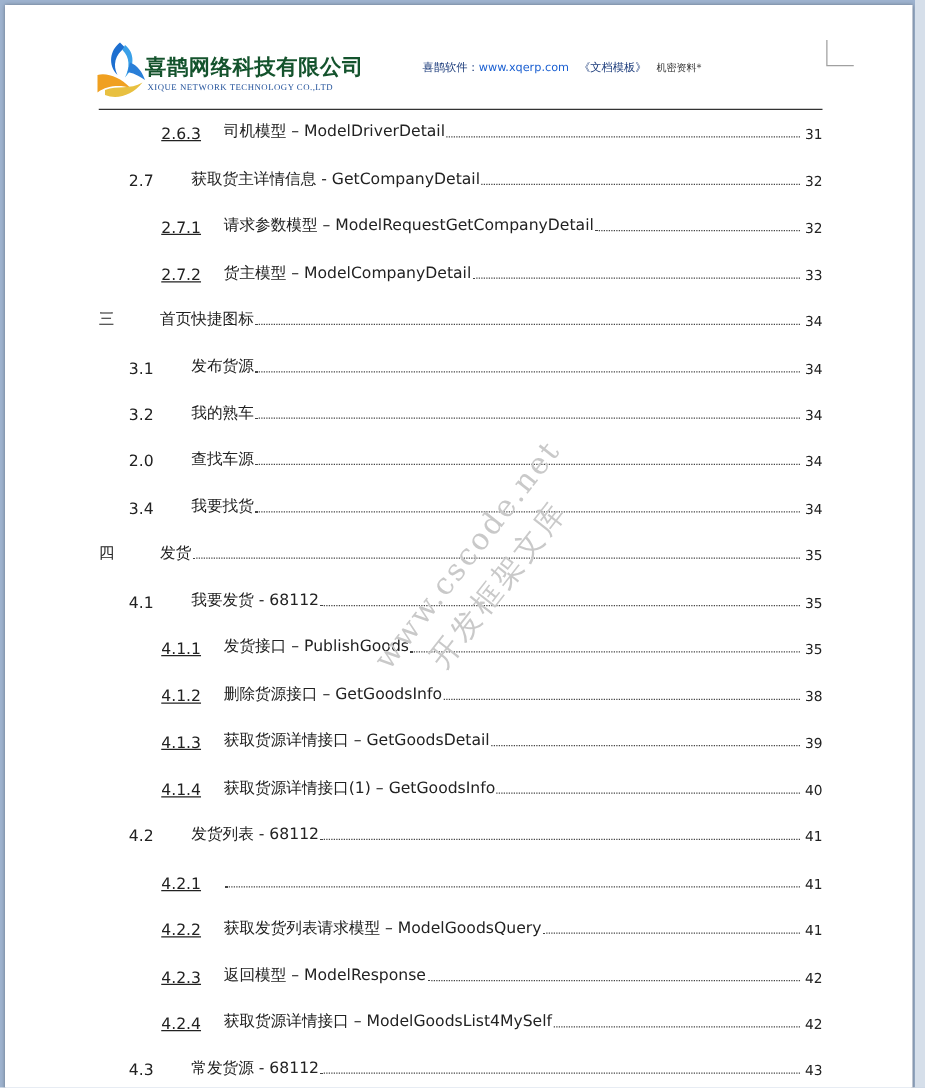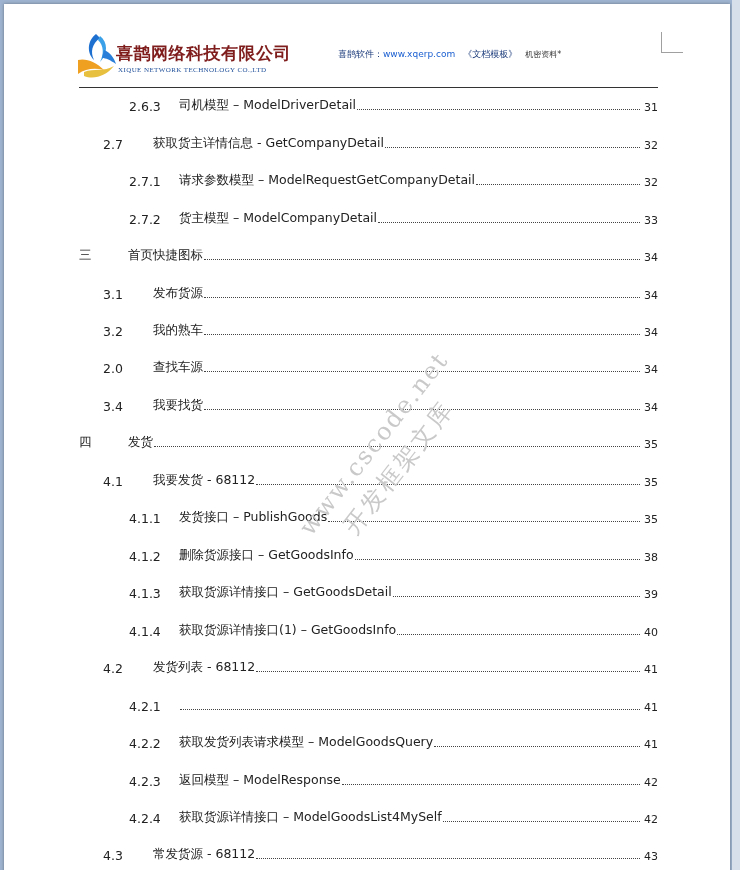--- a/index.html
+++ b/index.html
@@ -17,21 +17,21 @@
   .scrollbar {
     position:absolute; right:0; top:0; width:8px; height:870px; background:#d6dfea;
   }
   .crop-tr-h { position:absolute; left:657px; top:48px; width:22px; height:1px; background:#a0a0a0; }
   .crop-tr-v { position:absolute; left:657px; top:28px; width:1px; height:20px; background:#a0a0a0; }
 
   .header { position:absolute; left:74px; top:28px; width:584px; height:58px; }
   .logo-mark { position:absolute; left:0; top:2px; width:44px; height:50px; }
   .logo-cn {
     position:absolute; left:42px; top:14px;
-    font-size:17px; font-weight:bold; color:#7f1d1d; letter-spacing:0.5px;
+    font-size:17px; font-weight:bold; color:#14532d; letter-spacing:0.5px;
     font-family: "DejaVu Sans", sans-serif;
   }
   .logo-en {
     position:absolute; left:44px; top:38px;
     font-size:7px; color:#1f4f99; letter-spacing:0.4px;
     font-family: "Liberation Serif", serif;
   }
   .header-right {
     position:absolute; left:264px; top:20px; font-size:9px; color:#1a3a7a;
     white-space:nowrap;
@@ -50,21 +50,21 @@
   .toc-row .title { flex:none; white-space:nowrap; }
   .toc-row .dots {
     flex:1; border-bottom:1px dotted #444; margin:0 2px 4px 1px; height:1px;
   }
   .toc-row .pg { flex:none; font-size:11px; width:16px; text-align:right; }
 
   .lvl1 .num { width:49px; }
   .lvl2 { padding-left:24px; width:555px; }
   .lvl2 .num { width:50px; }
   .lvl3 { padding-left:50px; width:529px; }
-  .lvl3 .num { width:50px; }
+  .lvl3 .num { width:50px;text-decoration:underline; }
 
   .watermark {
     position:absolute; left:262px; top:330px; width:230px; height:200px;
     pointer-events:none; transform:rotate(-52deg); transform-origin:center;
     color:#c9c9c9; font-family:"DejaVu Serif", serif;
   }
   .wm1 { position:absolute; left:-10px; top:92px; font-size:24px; letter-spacing:2px; white-space:nowrap; }
   .wm2 { position:absolute; left:18px; top:124px; font-size:24px; letter-spacing:3px; white-space:nowrap; }
 </style>
 </head>

